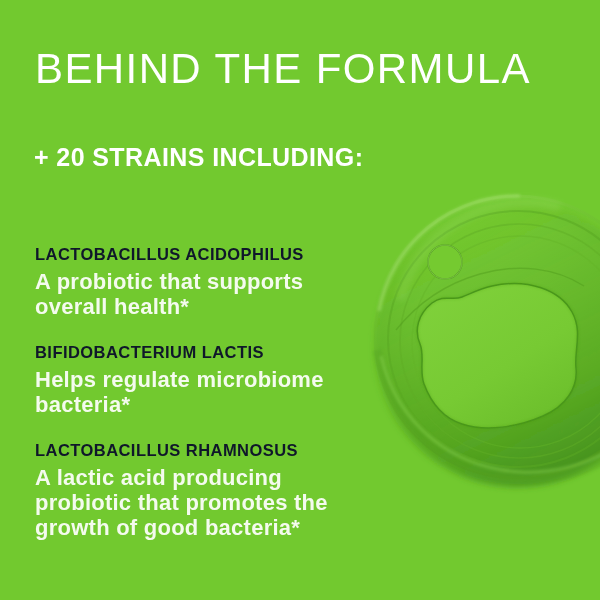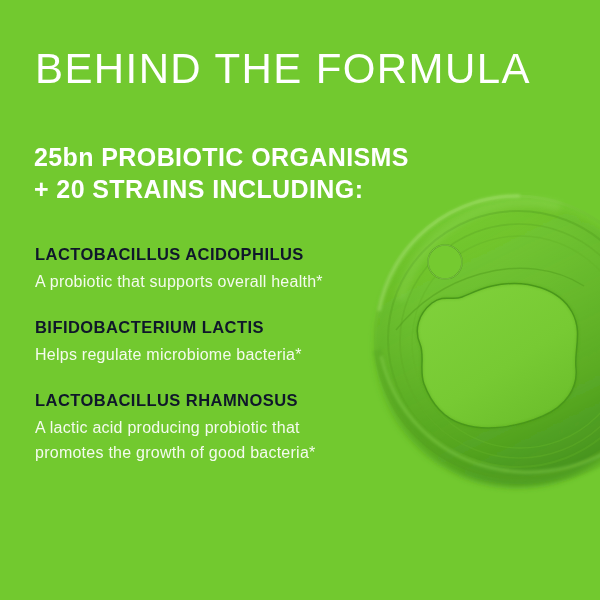--- a/index.html
+++ b/index.html
@@ -89,23 +89,23 @@
     font-size: 16.5px;
     line-height: 22px;
     font-weight: 700;
     letter-spacing: 0.45px;
     color: #0f172a;
     margin: 0 0 4px 0;
     white-space: nowrap;
   }
 
   .strain-desc {
-    font-size: 16px;
+    font-size: 22px;
     line-height: 25px;
-    font-weight: 400;
+    font-weight: 700;
     letter-spacing: 0.25px;
     color: #f4fbee;
     margin: 0;
     max-width: 320px;
   }
 </style>
 </head>
 <body>
 
 <div id="poster">
@@ -205,21 +205,20 @@
 
       </g>
     </svg>
   </div>
 
   <div class="content">
 
     <h1 class="page-title">BEHIND THE FORMULA</h1>
 
     <div class="headline">
-      <span class="hl-line amount">25bn PROBIOTIC ORGANISMS</span>
       <span class="hl-line">+ 20 STRAINS INCLUDING:</span>
     </div>
 
     <div class="strain-list">
 
       <div class="strain">
         <p class="strain-name">LACTOBACILLUS ACIDOPHILUS</p>
         <p class="strain-desc">A probiotic that supports overall health*</p>
       </div>
 

